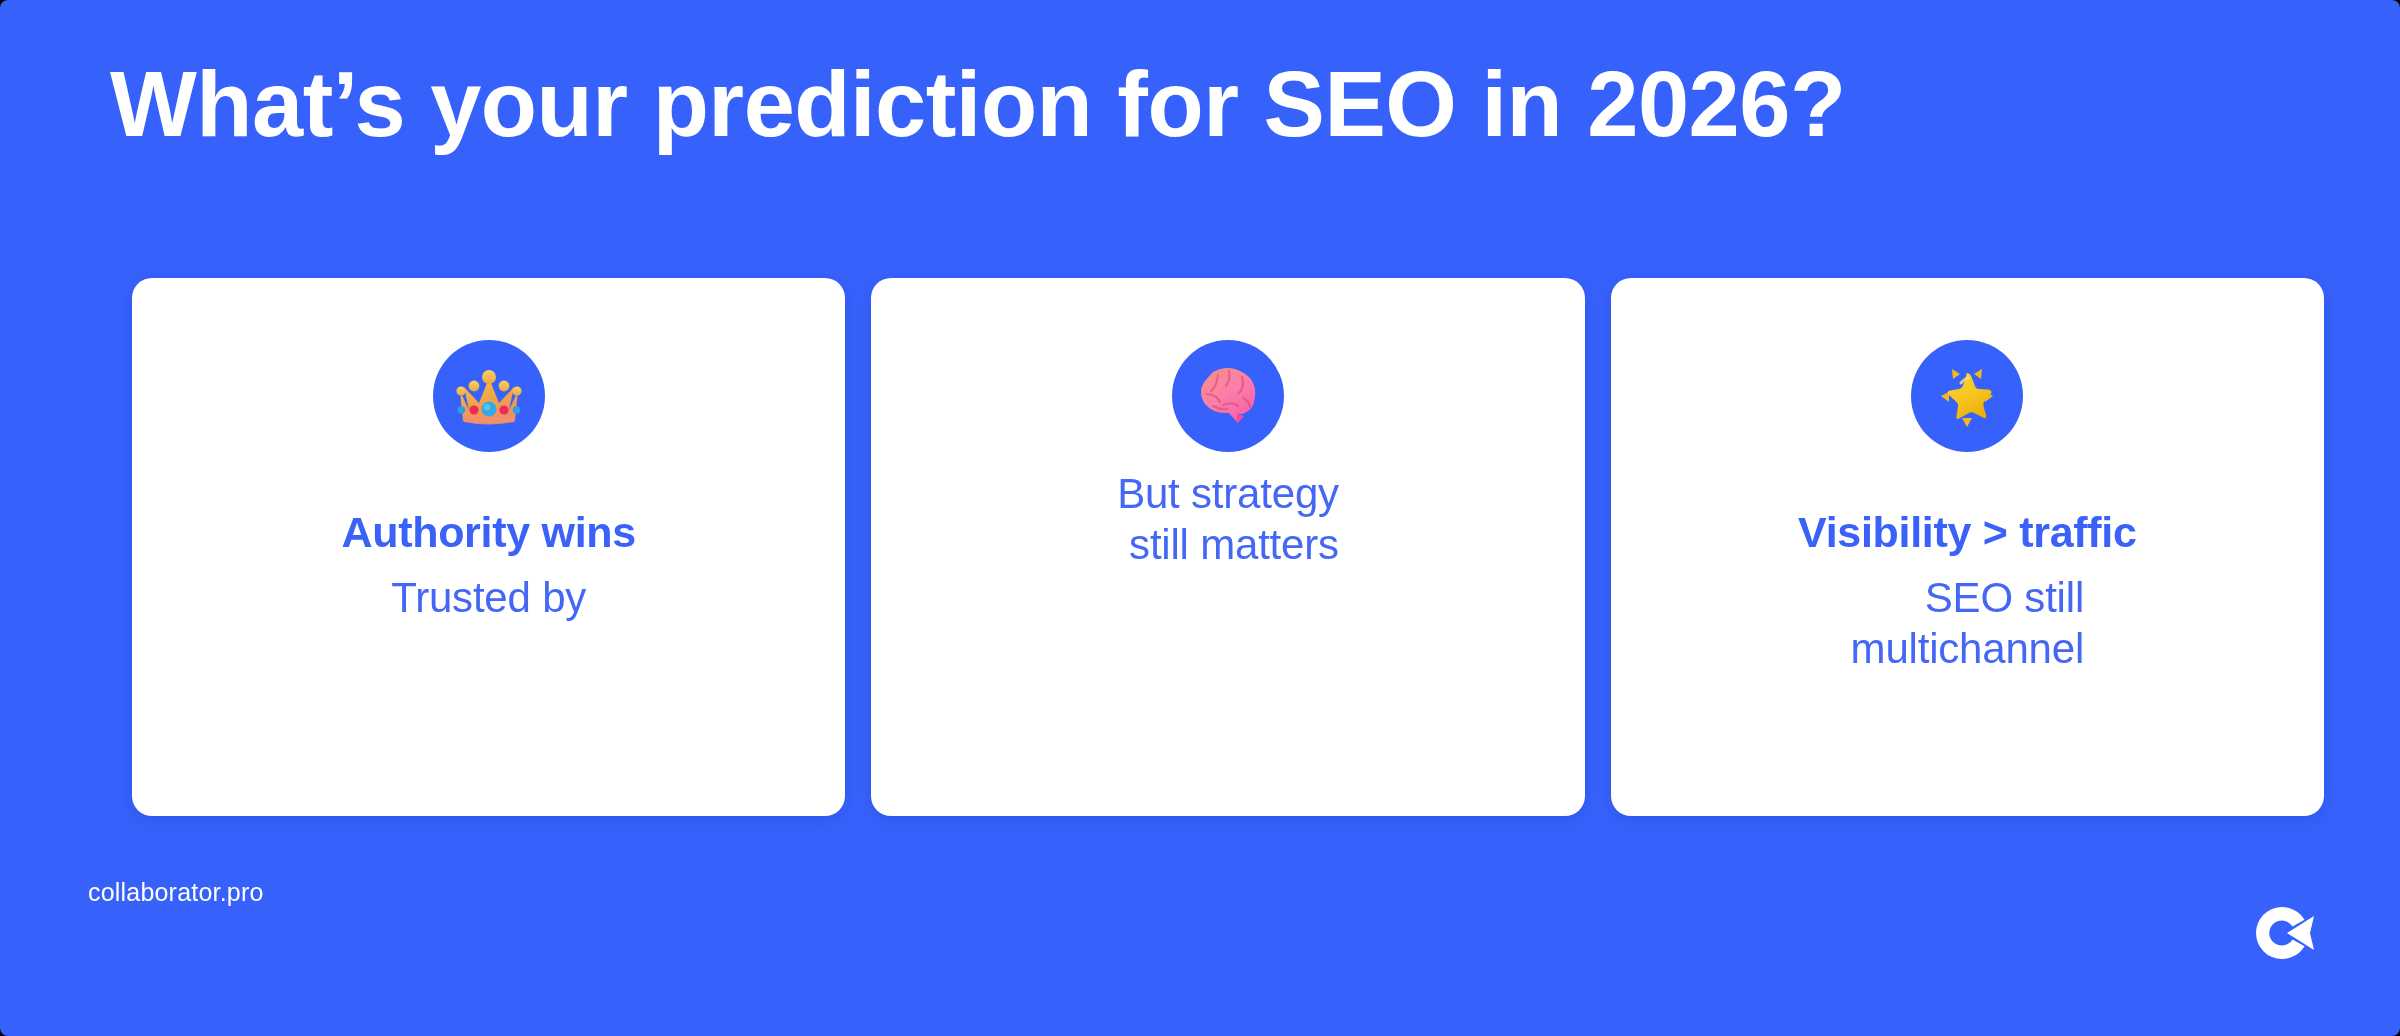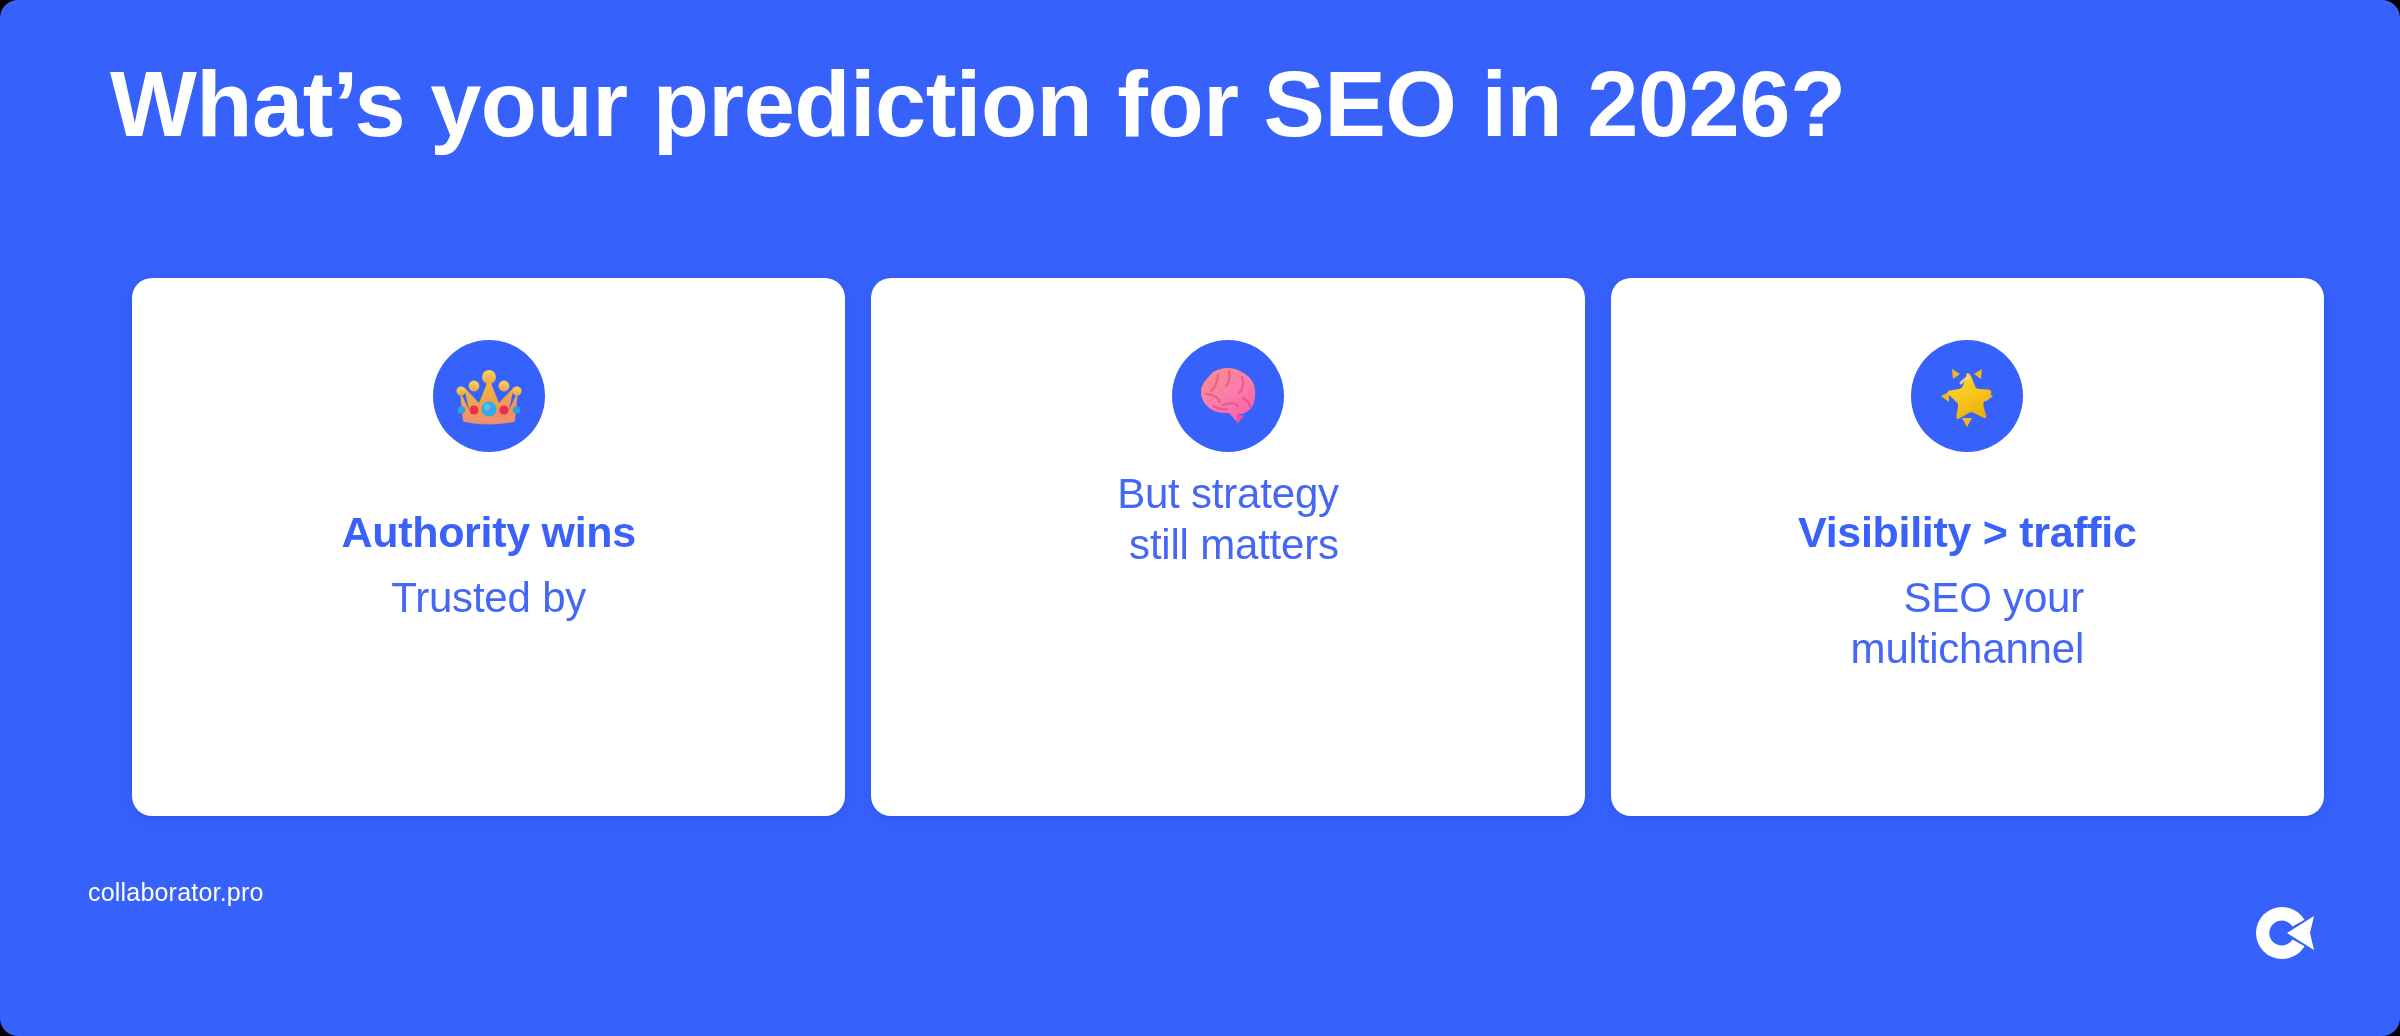--- a/index.html
+++ b/index.html
@@ -15,21 +15,21 @@
     font-family: "Liberation Sans", sans-serif;
     -webkit-font-smoothing: antialiased;
   }
 
   .poster {
     position: relative;
     width: 2400px;
     height: 1036px;
     box-sizing: border-box;
     background: #3661FB;
-    border-radius: 18px;
+    border-radius: 8px;
     overflow: hidden;
   }
 
   
   .title {
     position: absolute;
     left: 110px;
     top: 56px;
     width: 2100px;
     margin: 0;
@@ -232,21 +232,21 @@
                      Q58 60.5 54 58.5 L45 54 Q42 52.5 39 54.5 L31 59
                      Q27 61.5 27.5 57 L29 47.5 Q29.5 44.5 27 42.5 L20 36
                      Q16.5 32.5 21 31.5 L30 30 Q33 29.5 34 26.5 L37 18
                      Q37.5 14 38 14 Z" fill="url(#starGrad)"></path>
             <path d="M32 24 Q36 19 40 19" stroke="#FDE285" stroke-width="3" fill="none" stroke-linecap="round" opacity="0.8"></path>
           </svg>
         </span>
       </div>
       <div class="card-heading">Visibility &gt; traffic</div>
       <div class="card-body">
-        <span class="ln">SEO your</span>
+        <span class="ln">SEO still</span>
         <span class="ln">multichannel</span>
       </div>
     </div>
 
   </div>
 
   <div class="footer-domain">collaborator.pro</div>
 
   <div class="footer-logo">
     <svg width="62" height="56" viewBox="0 0 62 56" aria-hidden="true">

